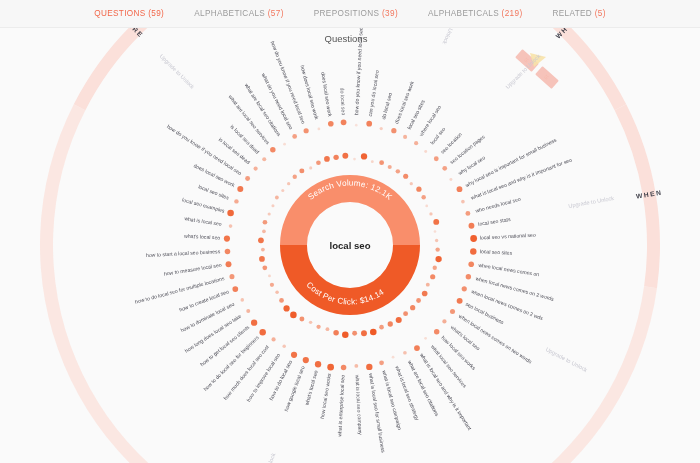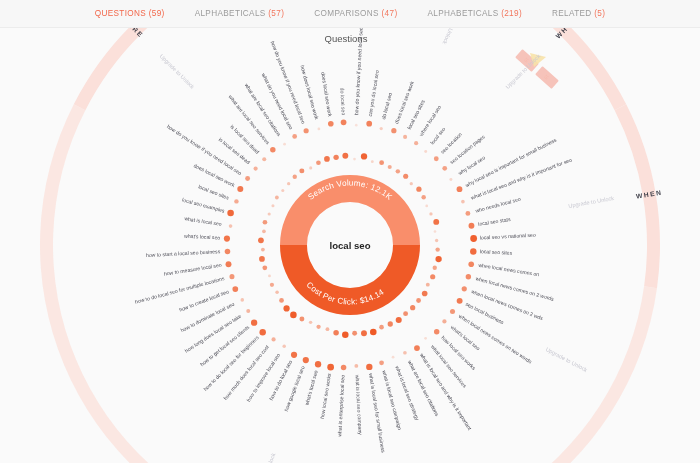--- a/index.html
+++ b/index.html
@@ -95,22 +95,22 @@
   <div id="tabbar">
     <div class="tab active">
       <span>QUESTIONS</span>
       <span class="cnt">(59)</span>
     </div>
     <div class="tab">
       <span>ALPHABETICALS</span>
       <span class="cnt">(57)</span>
     </div>
     <div class="tab">
-      <span>COMPARISONS</span>
-      <span class="cnt">(47)</span>
+      <span>PREPOSITIONS</span>
+      <span class="cnt">(39)</span>
     </div>
     <div class="tab">
       <span>ALPHABETICALS</span>
       <span class="cnt">(219)</span>
     </div>
     <div class="tab">
       <span>RELATED</span>
       <span class="cnt">(5)</span>
     </div>
   </div>

